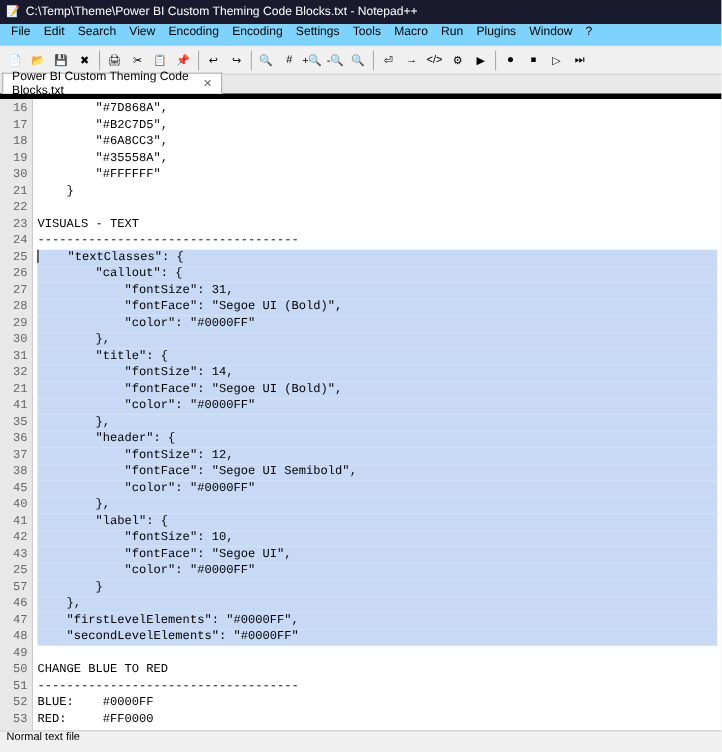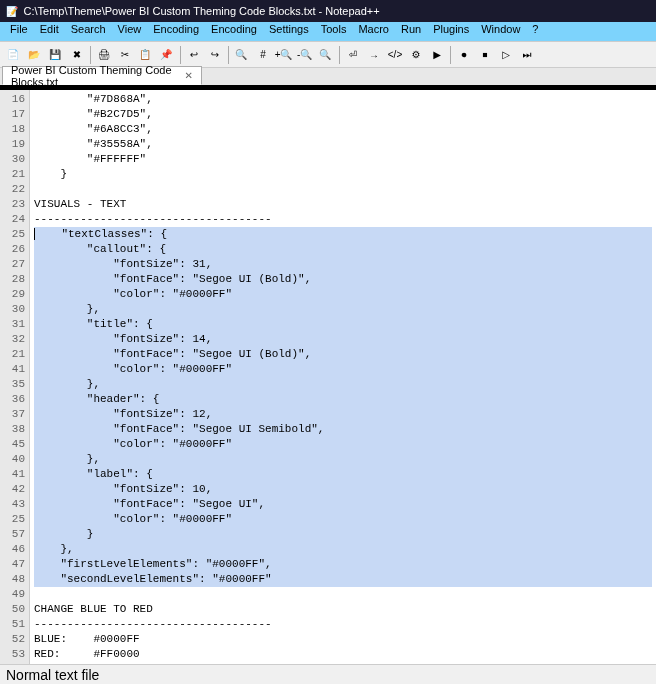--- a/index.html
+++ b/index.html
@@ -141,24 +141,24 @@
       white-space: pre;
     }
     .line.highlighted {
       background: #c7d9f5;
     }
     
     .status-bar {
       background: #f0f0f0;
       height: 20px;
       display: flex;
-      align-items: center;
+      align-items: flex-start;
       padding: 0 6px;
       font-family: Arial, sans-serif;
-      font-size: 14px;
+      font-size: 10px;
       border-top: 1px solid #ccc;
     }
   </style>
 </head>
 <body>
 
 <div class="title-bar">
   <span class="title-bar-icon">📝</span>
   <span>C:\Temp\Theme\Power BI Custom Theming Code Blocks.txt - Notepad++</span>
 </div>

